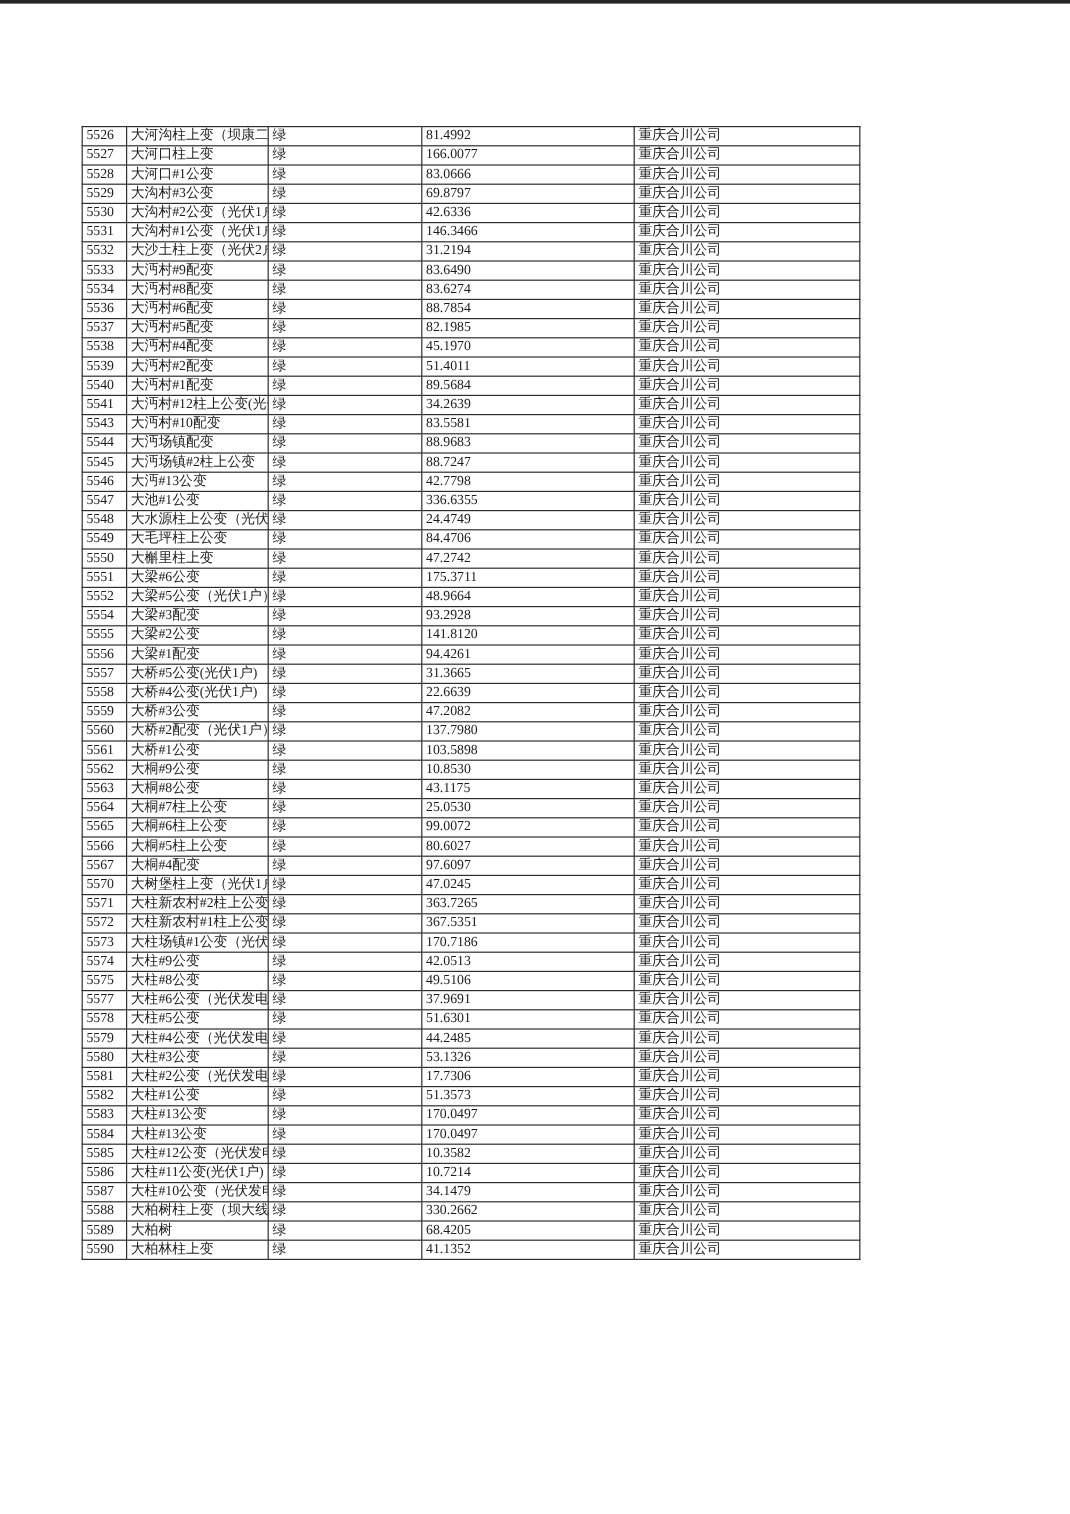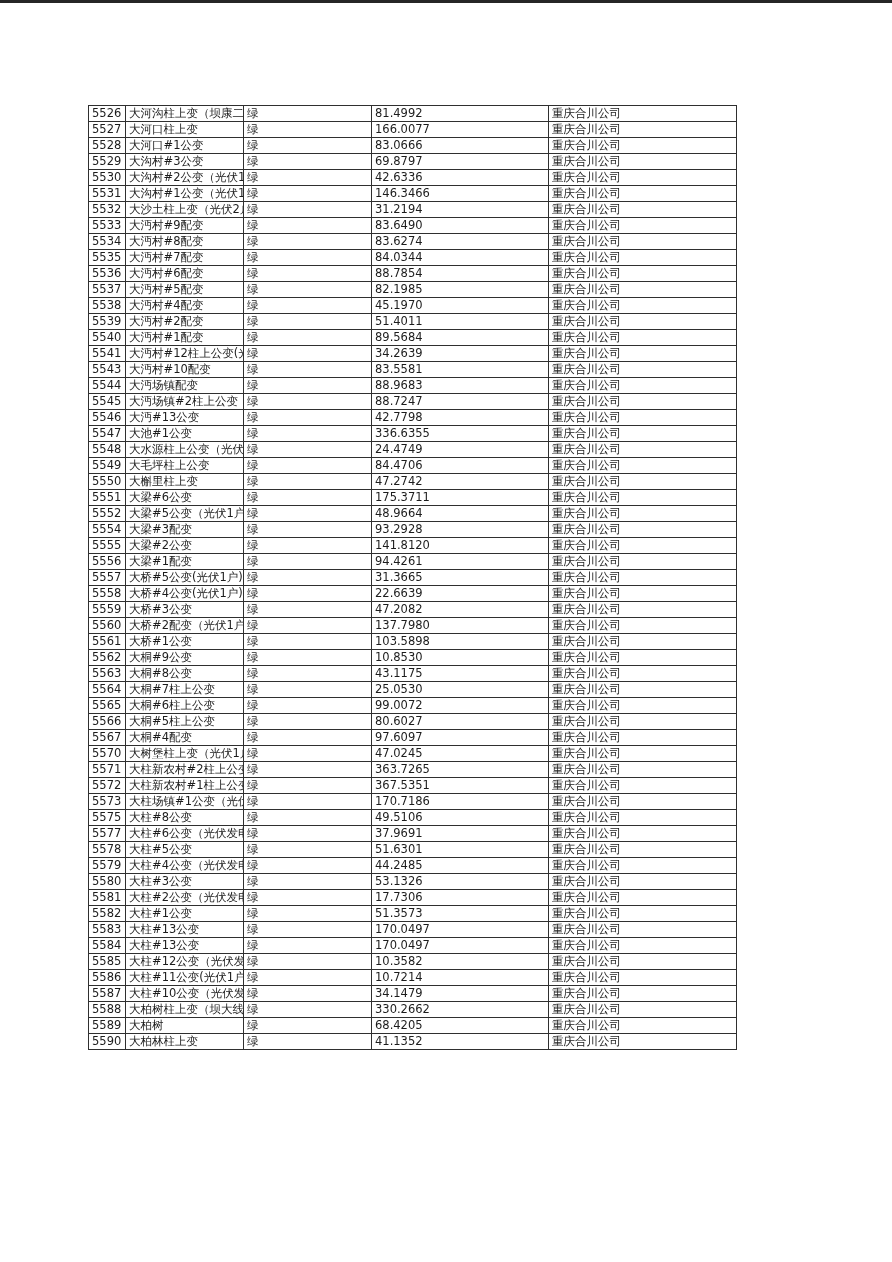--- a/index.html
+++ b/index.html
@@ -17,25 +17,26 @@
   }
   .top-edge-bar {
     position: absolute;
     top: 0; left: 0;
     width: 100%;
     height: 3px;
     background: #262626;
   }
   table.data-grid {
     position: absolute;
-    left: 88px;
+    left: 68px;
     top: 105px;
     border-collapse: collapse;
     table-layout: fixed;
     width: 645px;
+    font-family: Liberation Serif, serif;
   }
   table.data-grid td {
     border: 1px solid #2f2f2f;
     height: 15px;
     padding: 0 0 0 3px;
     font-size: 11.5px;
     line-height: 15px;
     color: #1c1c1c;
     white-space: nowrap;
     overflow: hidden;
@@ -111,27 +112,20 @@
           <td class="col-company">重庆合川公司</td>
         </tr>
         <tr>
           <td class="col-row-id">5534</td>
           <td class="col-name">大沔村#8配变</td>
           <td class="col-status">绿</td>
           <td class="col-value">83.6274</td>
           <td class="col-company">重庆合川公司</td>
         </tr>
         <tr>
-          <td class="col-row-id">5535</td>
-          <td class="col-name">大沔村#7配变</td>
-          <td class="col-status">绿</td>
-          <td class="col-value">84.0344</td>
-          <td class="col-company">重庆合川公司</td>
-        </tr>
-        <tr>
           <td class="col-row-id">5536</td>
           <td class="col-name">大沔村#6配变</td>
           <td class="col-status">绿</td>
           <td class="col-value">88.7854</td>
           <td class="col-company">重庆合川公司</td>
         </tr>
         <tr>
           <td class="col-row-id">5537</td>
           <td class="col-name">大沔村#5配变</td>
           <td class="col-status">绿</td>
@@ -353,20 +347,27 @@
           <td class="col-name">大柱新农村#1柱上公变</td>
           <td class="col-status">绿</td>
           <td class="col-value">367.5351</td>
           <td class="col-company">重庆合川公司</td>
         </tr>
         <tr>
           <td class="col-row-id">5573</td>
           <td class="col-name">大柱场镇#1公变（光伏5户</td>
           <td class="col-status">绿</td>
           <td class="col-value">170.7186</td>
+          <td class="col-company">重庆合川公司</td>
+        </tr>
+        <tr>
+          <td class="col-row-id">5574</td>
+          <td class="col-name">大柱#9公变</td>
+          <td class="col-status">绿</td>
+          <td class="col-value">42.0513</td>
           <td class="col-company">重庆合川公司</td>
         </tr>
         <tr>
           <td class="col-row-id">5575</td>
           <td class="col-name">大柱#8公变</td>
           <td class="col-status">绿</td>
           <td class="col-value">49.5106</td>
           <td class="col-company">重庆合川公司</td>
         </tr>
         <tr>

